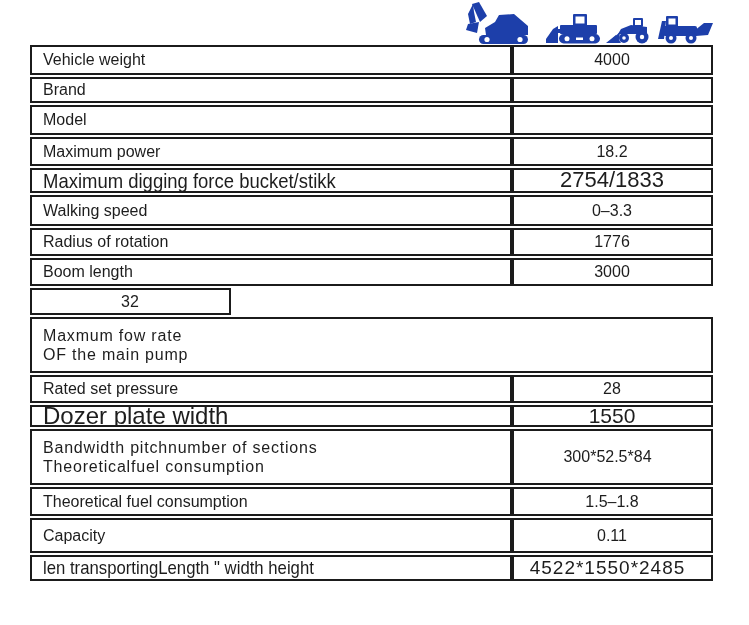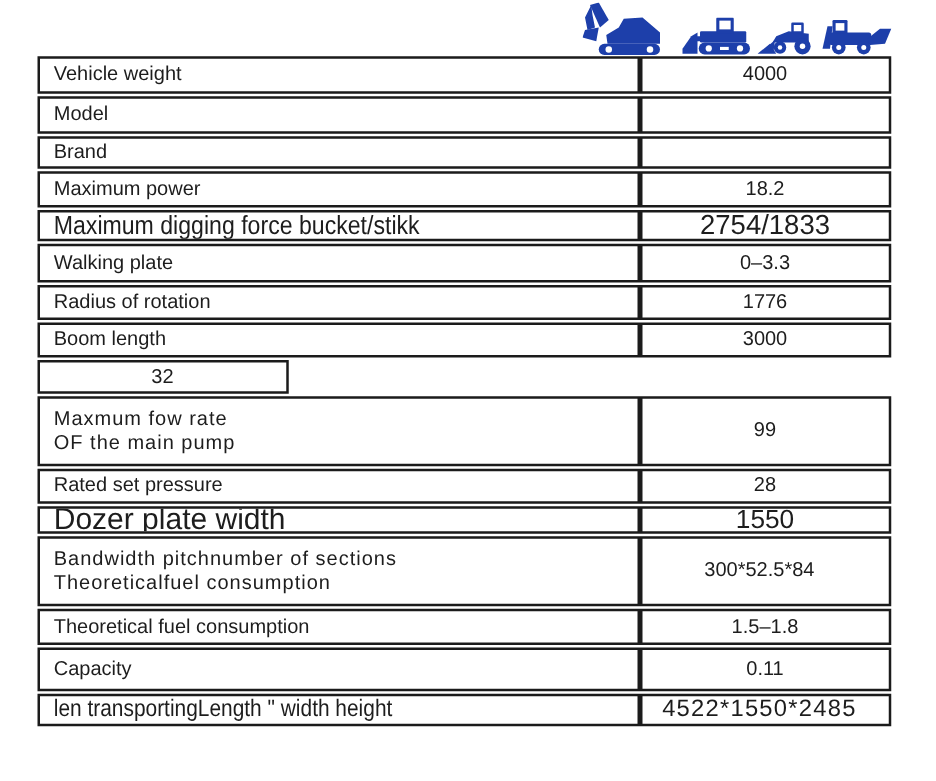--- a/index.html
+++ b/index.html
@@ -94,32 +94,32 @@
 
     <div class="row" style="--h:30px">
       <div class="cell label">
           <span class="t">Vehicle weight</span>
         </div>
       <div class="cell value">
           <span class="t">4000</span>
         </div>
     </div>
 
+    <div class="row" style="--h:26px">
+      <div class="cell label">
+          <span class="t">Brand</span>
+        </div>
+      <div class="cell value">
+          <span class="t"></span>
+        </div>
+    </div>
+
     <div class="row" style="--h:30px">
       <div class="cell label">
           <span class="t">Model</span>
-        </div>
-      <div class="cell value">
-          <span class="t"></span>
-        </div>
-    </div>
-
-    <div class="row" style="--h:26px">
-      <div class="cell label">
-          <span class="t">Brand</span>
         </div>
       <div class="cell value">
           <span class="t"></span>
         </div>
     </div>
 
     <div class="row" style="--h:29px">
       <div class="cell label">
           <span class="t">Maximum power</span>
         </div>
@@ -132,21 +132,21 @@
       <div class="cell label cond small">
           <span class="t" style="font-size:21px">Maximum digging force bucket/stikk</span>
         </div>
       <div class="cell value v22">
           <span class="t">2754/1833</span>
         </div>
     </div>
 
     <div class="row" style="--h:31px">
       <div class="cell label">
-          <span class="t">Walking plate</span>
+          <span class="t">Walking speed</span>
         </div>
       <div class="cell value">
           <span class="t">0–3.3</span>
         </div>
     </div>
 
     <div class="row" style="--h:28px">
       <div class="cell label">
           <span class="t">Radius of rotation</span>
         </div>
@@ -168,23 +168,20 @@
       <div class="cell value">
           <span class="t">32</span>
         </div>
     </div>
 
     <div class="row" style="--h:56px">
       <div class="cell label ls">
           <span class="t">Maxmum fow rate
 OF the main pump</span>
         </div>
-      <div class="cell value">
-          <span class="t">99</span>
-        </div>
     </div>
 
     <div class="row" style="--h:28px">
       <div class="cell label">
           <span class="t">Rated set pressure</span>
         </div>
       <div class="cell value">
           <span class="t">28</span>
         </div>
     </div>

